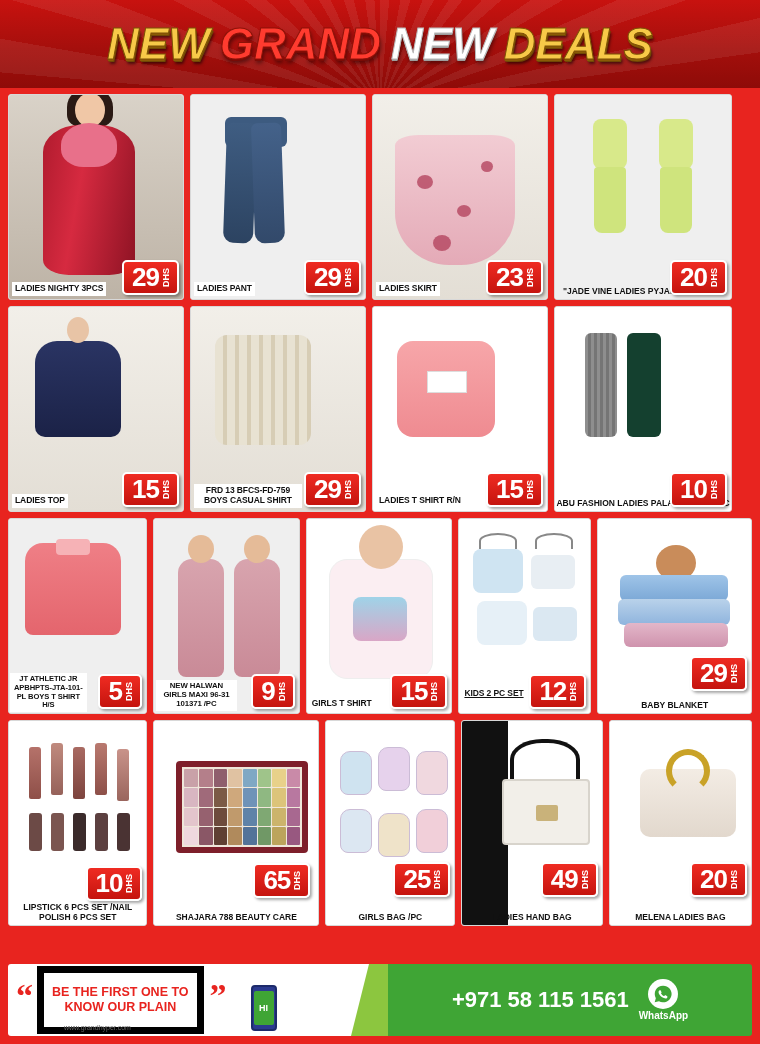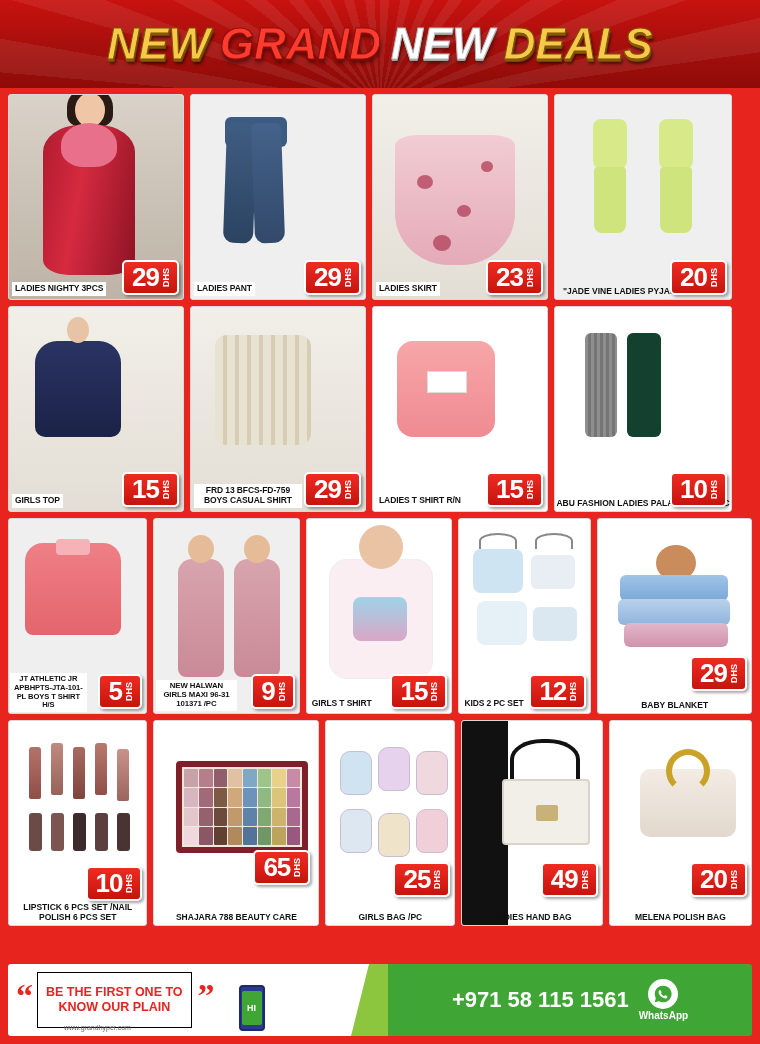--- a/index.html
+++ b/index.html
@@ -137,21 +137,21 @@
   }
   .quote {
     color: #e8241f;
     font-size: 34px;
     font-weight: bold;
     line-height: 0.7;
     font-family: "Liberation Serif", serif;
     margin: -8px 4px 0 2px;
   }
   .foot-msg {
-    border: 1px solid #000000;
+    border: 7px solid #000000;
     padding: 12px 8px;
     text-align: center;
   }
   .foot-msg .l1 {
     color: #e8241f; font-size: 12.5px; font-weight: bold; line-height: 1.2;
   }
   .foot-site {
     position: absolute;
     left: 56px; bottom: 5px;
     font-size: 7px; color: #666;
@@ -366,21 +366,21 @@
     </div>
 
     <div class="row">
 
       <div class="cell" style="width:176px;height:206px;">
         <div class="photo">
           <div class="bg-soft"></div>
           <div class="sh navy-top"></div>
           <div class="sh" style="width:22px;height:26px;left:58px;top:10px;background:#e8c4a6;border-radius:50%;"></div>
         </div>
-        <div class="caption">GIRLS TOP</div>
+        <div class="caption">LADIES TOP</div>
         <div class="tag">
           <span class="amt">15</span>
           <span class="cur">DHS</span>
         </div>
       </div>
 
       <div class="cell" style="width:176px;height:206px;">
         <div class="photo">
           <div class="bg-soft"></div>
           <div class="sh check-shirt"></div>
@@ -466,21 +466,21 @@
       <div class="cell" style="width:134px;height:196px;">
         <div class="photo">
           <div class="bg-white"></div>
           <div class="sh hanger" style="left:20px;top:14px;"></div>
           <div class="sh hanger" style="left:76px;top:14px;"></div>
           <div class="sh kid-top" style="left:14px;top:30px;"></div>
           <div class="sh kid-short" style="left:72px;top:36px;"></div>
           <div class="sh kid-top" style="left:18px;top:82px;background:#e6f0f7;"></div>
           <div class="sh kid-short" style="left:74px;top:88px;background:#dbe8f2;"></div>
         </div>
-        <div class="caption" style="max-width:50%;left:2px;bottom:2px;">KIDS 2 PC SET</div>
+        <div class="caption" style="max-width:50%;left:2px;bottom:12px;text-decoration:underline;">KIDS 2 PC SET</div>
         <div class="tag">
           <span class="amt">12</span>
           <span class="cur">DHS</span>
         </div>
       </div>
 
       <div class="cell" style="width:156px;height:196px;">
         <div class="photo">
           <div class="bg-white"></div>
           <div class="sh blk-bear"></div>
@@ -553,21 +553,21 @@
                 <i style="background:#5f4033"></i>
                 <i style="background:#b08a5c"></i>
               <i style="background:#537399"></i>
                 <i style="background:#709866"></i>
                 <i style="background:#bca45c"></i>
                 <i style="background:#985880"></i>
             </div>
           </div>
         </div>
         <div class="caption-center">SHAJARA 788 BEAUTY CARE</div>
-        <div class="tag" style="bottom:40px;right:8px;margin-top:13px;">
+        <div class="tag" style="bottom:27px;right:8px;margin-top:13px;">
           <span class="amt">65</span>
           <span class="cur">DHS</span>
         </div>
       </div>
 
       <div class="cell" style="width:138px;height:206px;">
         <div class="photo">
           <div class="bg-white"></div>
           <div class="sh bp" style="left:14px;top:30px;background:#cfe3f0;"></div>
           <div class="sh bp" style="left:52px;top:26px;background:#e6d2ec;"></div>
@@ -597,21 +597,21 @@
           <span class="cur">DHS</span>
         </div>
       </div>
 
       <div class="cell" style="width:152px;height:206px;">
         <div class="photo">
           <div class="bg-white"></div>
           <div class="sh melena"></div>
           <div class="sh melena-ring"></div>
         </div>
-        <div class="caption-center">MELENA  POLISH BAG</div>
+        <div class="caption-center">MELENA  LADIES BAG</div>
         <div class="tag" style="bottom:28px;">
           <span class="amt">20</span>
           <span class="cur">DHS</span>
         </div>
       </div>
     </div>
 
   </div>
 
   <div class="footer">

